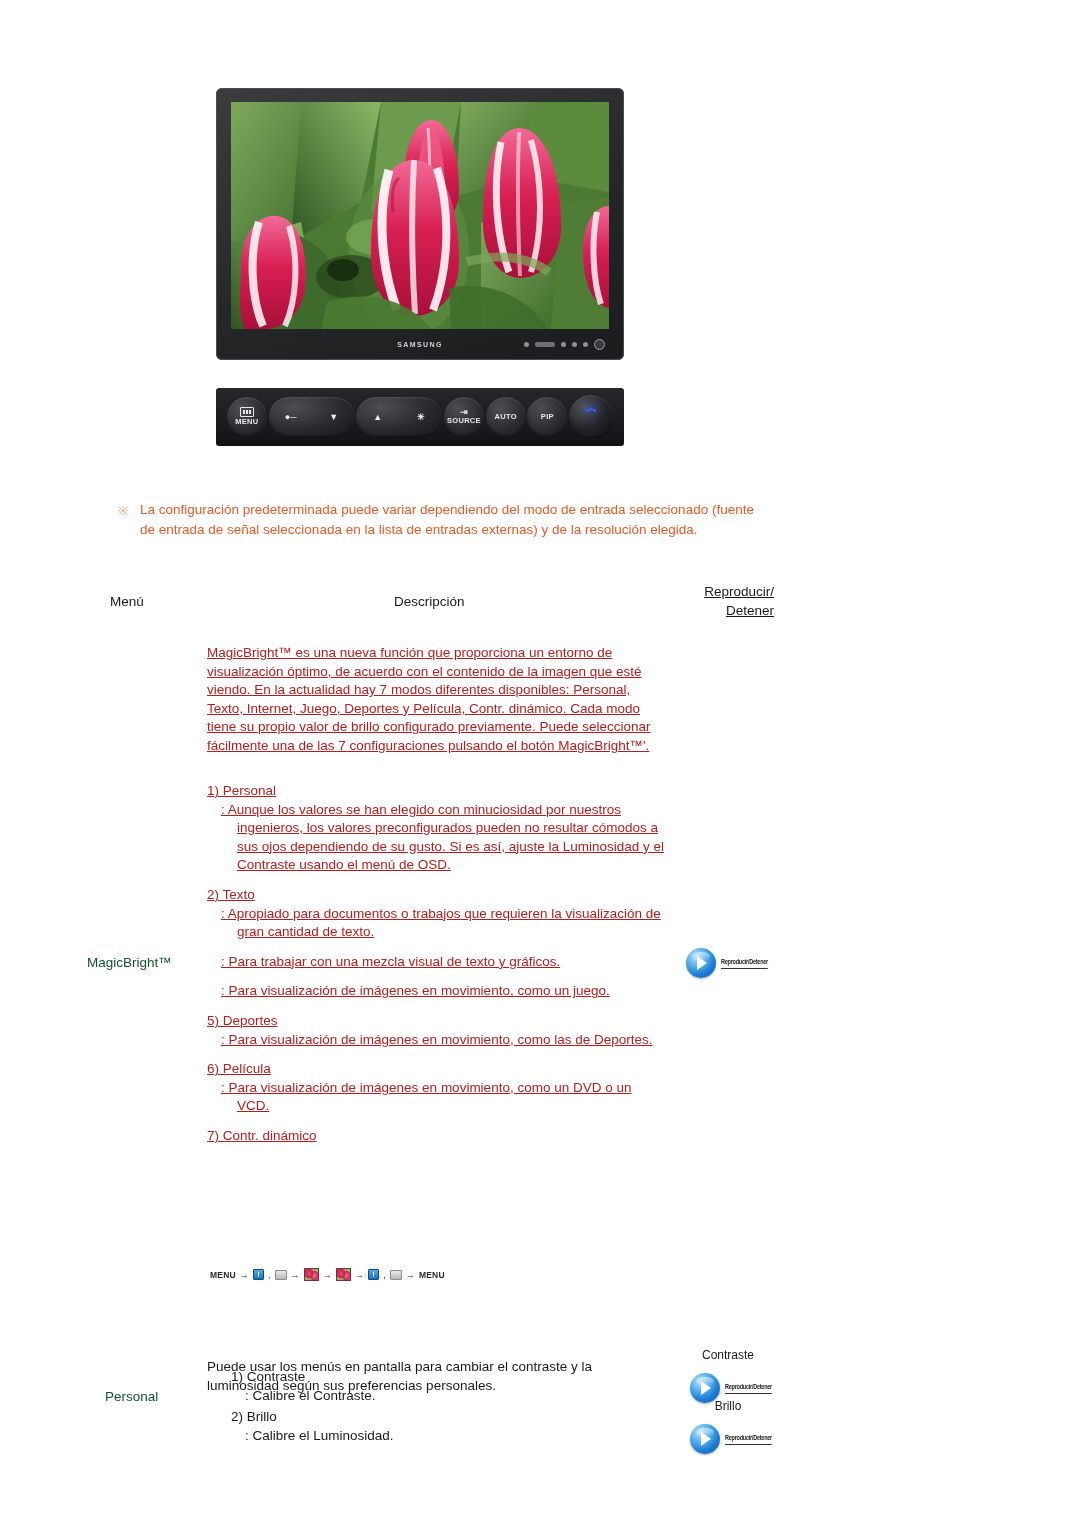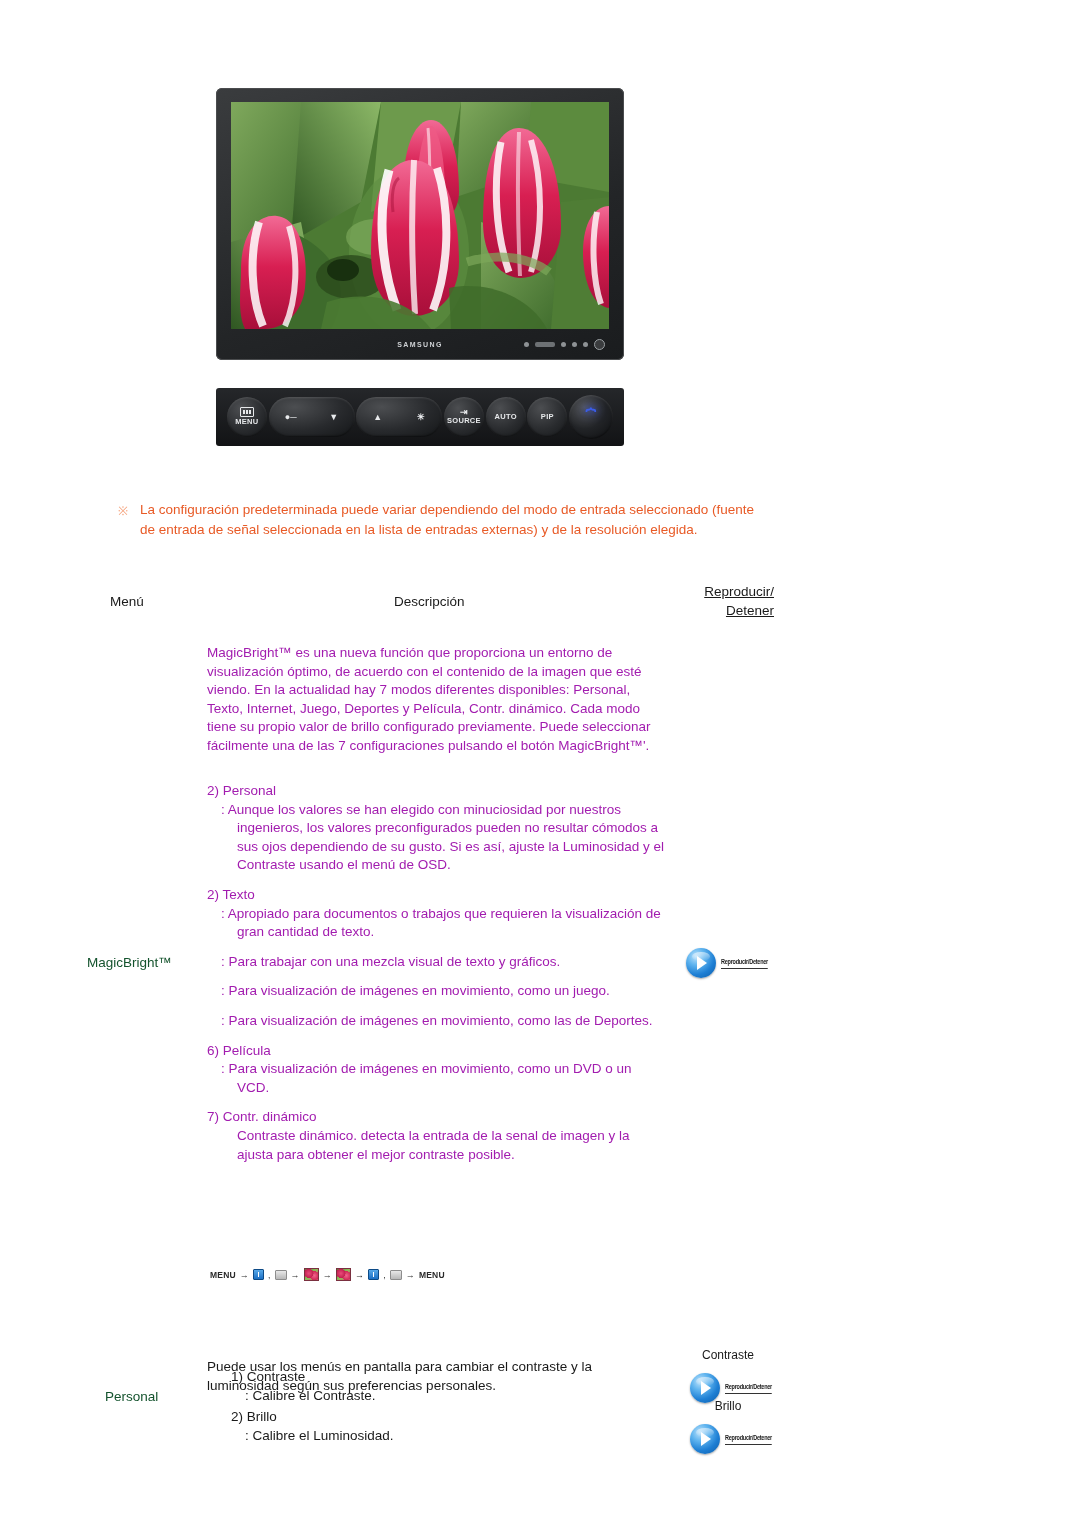--- a/index.html
+++ b/index.html
@@ -158,21 +158,21 @@
   .table { position: absolute; left: 0; top: 0; width: 1080px; }
   .hdr { position: absolute; font-size: 13.5px; line-height: 19px; color: #1a1a1a; }
   .hdr.menu { left: 110px; top: 592px; }
   .hdr.desc { left: 394px; top: 592px; }
   .hdr.play { left: 682px; top: 582px; width: 92px; text-align: right; text-decoration: underline; }
 
   .rowlabel { position: absolute; font-size: 13.5px; color: #14532d; }
   .rowlabel.magic { left: 87px; top: 955px; }
   .rowlabel.personal { left: 105px; top: 1389px; }
 
-  .desc-col { position: absolute; left: 207px; width: 460px; font-size: 13.5px; line-height: 18.6px; color: #a21caf; }
+  .desc-col { position: absolute; left: 207px; width: 460px; font-size: 13.5px; line-height: 18.6px; color: #b91c1c; text-decoration: underline; }
   .desc-col p { margin: 0; }
   .intro { top: 644px; }
   .modes { top: 782px; }
   .mode { margin-bottom: 11px; }
   .mode .t { display: block; }
   .mode .d { display: block; padding-left: 30px; text-indent: -16px; }
   .mode .d .cont { display: block; text-indent: 0; padding-left: 0; }
 
   .breadcrumb {
     position: absolute;
@@ -409,45 +409,43 @@
   <div class="hdr play">Reproducir/ Detener</div>
 
   <div class="rowlabel magic">MagicBright™</div>
 
   <div class="desc-col intro">
     <p>MagicBright™ es una nueva función que proporciona un entorno de visualización óptimo, de acuerdo con el contenido de la imagen que esté viendo. En la actualidad hay 7 modos diferentes disponibles: Personal, Texto, Internet, Juego, Deportes y Película, Contr. dinámico. Cada modo tiene su propio valor de brillo configurado previamente. Puede seleccionar fácilmente una de las 7 configuraciones pulsando el botón MagicBright™'.</p>
   </div>
 
   <div class="desc-col modes">
     <div class="mode">
-      <span class="t">2) Personal</span>
+      <span class="t">1) Personal</span>
       <span class="d">: Aunque los valores se han elegido con minuciosidad por nuestros ingenieros, los valores preconfigurados pueden no resultar cómodos a sus ojos dependiendo de su gusto. Si es así, ajuste la Luminosidad y el Contraste usando el menú de OSD.</span>
     </div>
     <div class="mode">
       <span class="t">2) Texto</span>
       <span class="d">: Apropiado para documentos o trabajos que requieren la visualización de gran cantidad de texto.</span>
     </div>
     <div class="mode">
       <span class="d">: Para trabajar con una mezcla visual de texto y gráficos.</span>
     </div>
     <div class="mode">
       <span class="d">: Para visualización de imágenes en movimiento, como un juego.</span>
     </div>
     <div class="mode">
+      <span class="t">5) Deportes</span>
       <span class="d">: Para visualización de imágenes en movimiento, como las de Deportes.</span>
     </div>
     <div class="mode">
       <span class="t">6) Película</span>
       <span class="d">: Para visualización de imágenes en movimiento, como un DVD o un VCD.</span>
     </div>
     <div class="mode">
       <span class="t">7) Contr. dinámico</span>
-      <span class="d">
-          <span class="cont">Contraste dinámico. detecta la entrada de la senal de imagen y la ajusta para obtener el mejor contraste posible.</span>
-        </span>
     </div>
   </div>
 
   <div class="breadcrumb">
     <span>MENU</span>
     <span class="arrow">→</span>
     <span class="ic-blue"></span>
     <span class="comma">,</span>
     <span class="ic-grey"></span>
     <span class="arrow">→</span>

